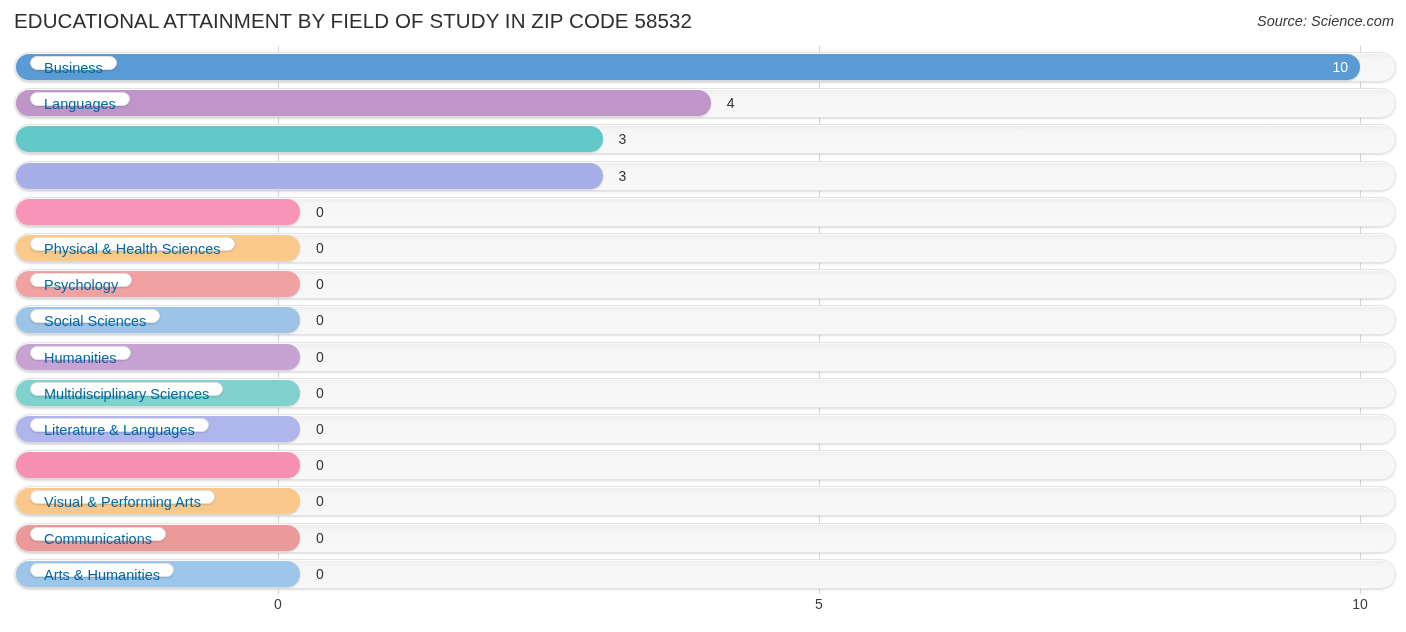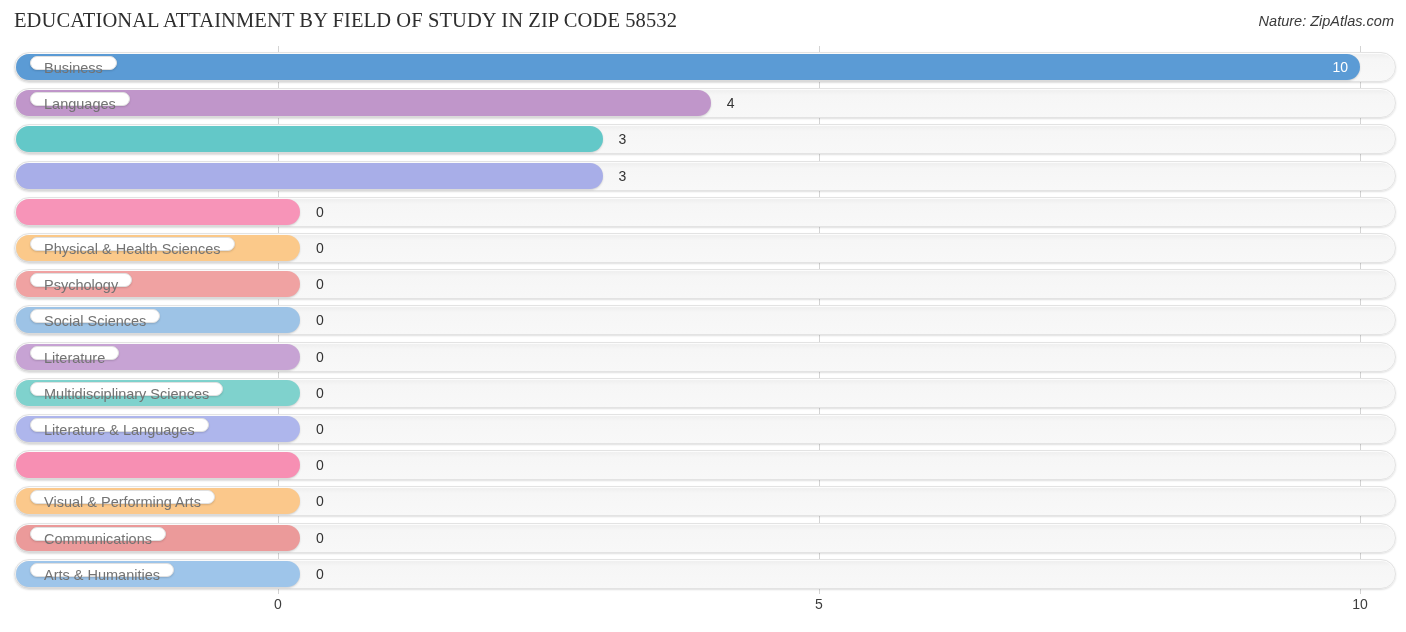--- a/index.html
+++ b/index.html
@@ -25,21 +25,20 @@
     height: 46px;
   }
   #chart-title {
     position: absolute;
     left: 14px;
     top: 9px;
     font-size: 20.5px;
     letter-spacing: 0.1px;
     color: #2e2e2e;
     white-space: nowrap;
-    font-family: Liberation Serif, serif;
   }
   #source-note {
     position: absolute;
     right: 12px;
     top: 13px;
     font-size: 14.5px;
     font-style: italic;
     color: #3a3a3a;
     white-space: nowrap;
   }
@@ -114,21 +113,21 @@
     left: 16px;
     top: 4px;
     height: 14px;
     line-height: 22px;
     padding: 0 13px;
     border-radius: 11px;
     background: #ffffff;
     border: 1px solid #e0e0e0;
     box-shadow: 0 1px 2px rgba(0,0,0,0.14);
     font-size: 14.5px;
-    color: #737373;
+    color: #0369a1;
     white-space: nowrap;
     box-sizing: border-box;
     text-align: right;
   }
 
   
   #axis {
     position: absolute;
     left: 0;
     top: 594px;
@@ -142,21 +141,21 @@
     color: #3d3d3d;
     transform: translateX(-50%);
     white-space: nowrap;
   }
 </style>
 </head>
 <body>
 
 <div id="header">
   <div id="chart-title">EDUCATIONAL ATTAINMENT BY FIELD OF STUDY IN ZIP CODE 58532</div>
-  <div id="source-note">Nature: ZipAtlas.com</div>
+  <div id="source-note">Source: Science.com</div>
 </div>
 
 <div id="plot">
     <div class="gridline" style="left: 278px;"></div>
     <div class="gridline" style="left: 819px;"></div>
     <div class="gridline" style="left: 1360px;"></div>
     <div class="row" style="top: 6px;">
       <div class="track"></div>
       <div class="bar" style="width: 1344px; background: rgb(91, 155, 213);">
         <div class="bar-value-in">10</div>
@@ -199,21 +198,21 @@
     <div class="row" style="top: 259.4px;">
       <div class="track"></div>
       <div class="bar" style="width: 284px; background: rgb(157, 195, 230);"></div>
       <div class="bar-value-out" style="left: 302px;">0</div>
       <div class="cat-pill">Social Sciences</div>
     </div>
     <div class="row" style="top: 295.6px;">
       <div class="track"></div>
       <div class="bar" style="width: 284px; background: rgb(199, 163, 212);"></div>
       <div class="bar-value-out" style="left: 302px;">0</div>
-      <div class="cat-pill">Literature</div>
+      <div class="cat-pill">Humanities</div>
     </div>
     <div class="row" style="top: 331.8px;">
       <div class="track"></div>
       <div class="bar" style="width: 284px; background: rgb(127, 210, 205);"></div>
       <div class="bar-value-out" style="left: 302px;">0</div>
       <div class="cat-pill">Multidisciplinary Sciences</div>
     </div>
     <div class="row" style="top: 368px;">
       <div class="track"></div>
       <div class="bar" style="width: 284px; background: rgb(174, 182, 236);"></div>

